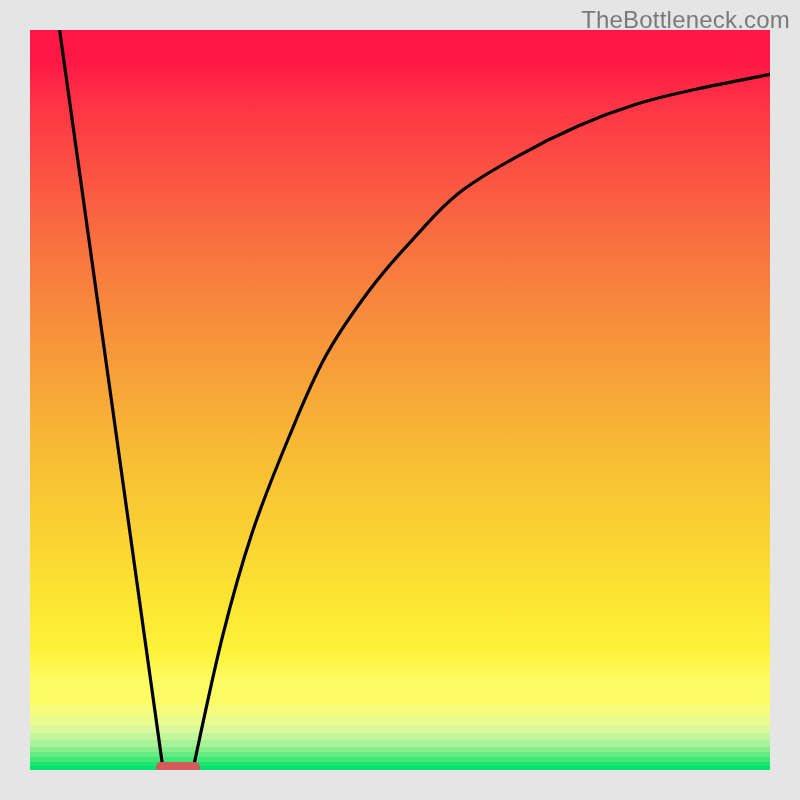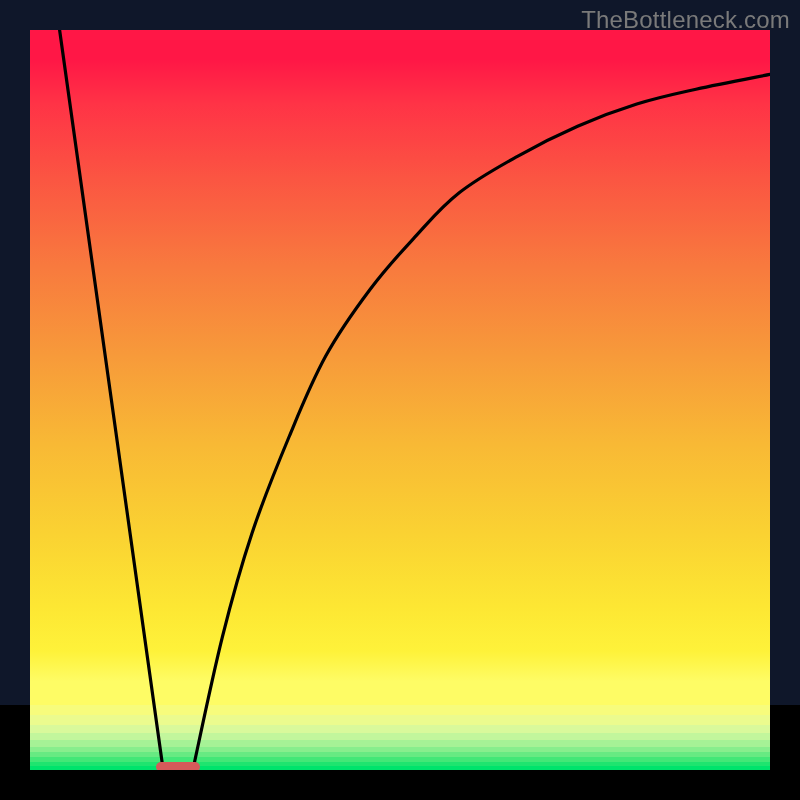--- a/index.html
+++ b/index.html
@@ -7,22 +7,22 @@
     padding: 0;
     width: 800px;
     height: 800px;
     overflow: hidden;
     background: #000;
     font-family: Arial, Helvetica, sans-serif;
   }
   .frame {
     position: relative;
     width: 800px;
-    height: 705px;
-    background: #0f172a;
+    height: 800px;
+    background: #e5e5e5;
   }
   .plot-area {
     position: absolute;
     left: 30px;
     top: 30px;
     width: 740px;
     height: 740px;
     overflow: hidden;
   }
   .gradient-bg {

